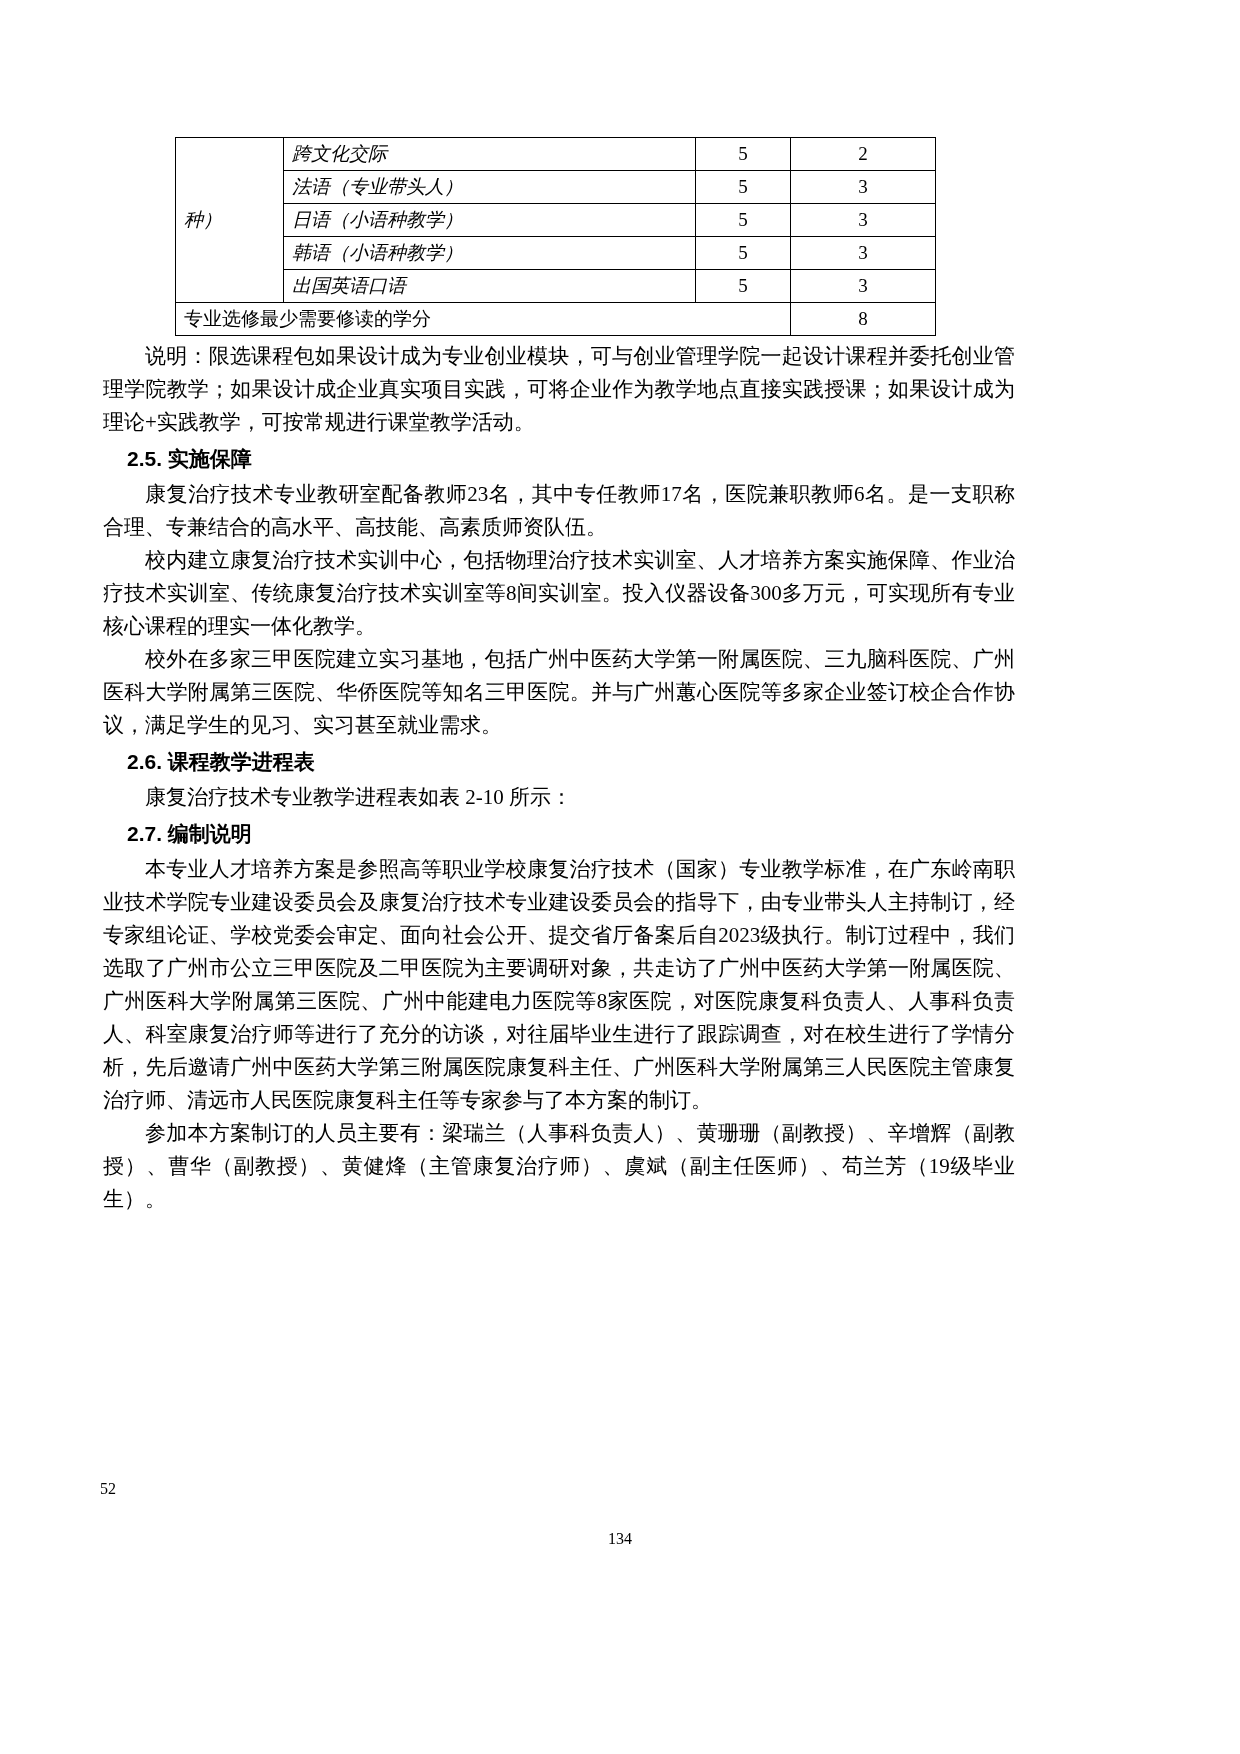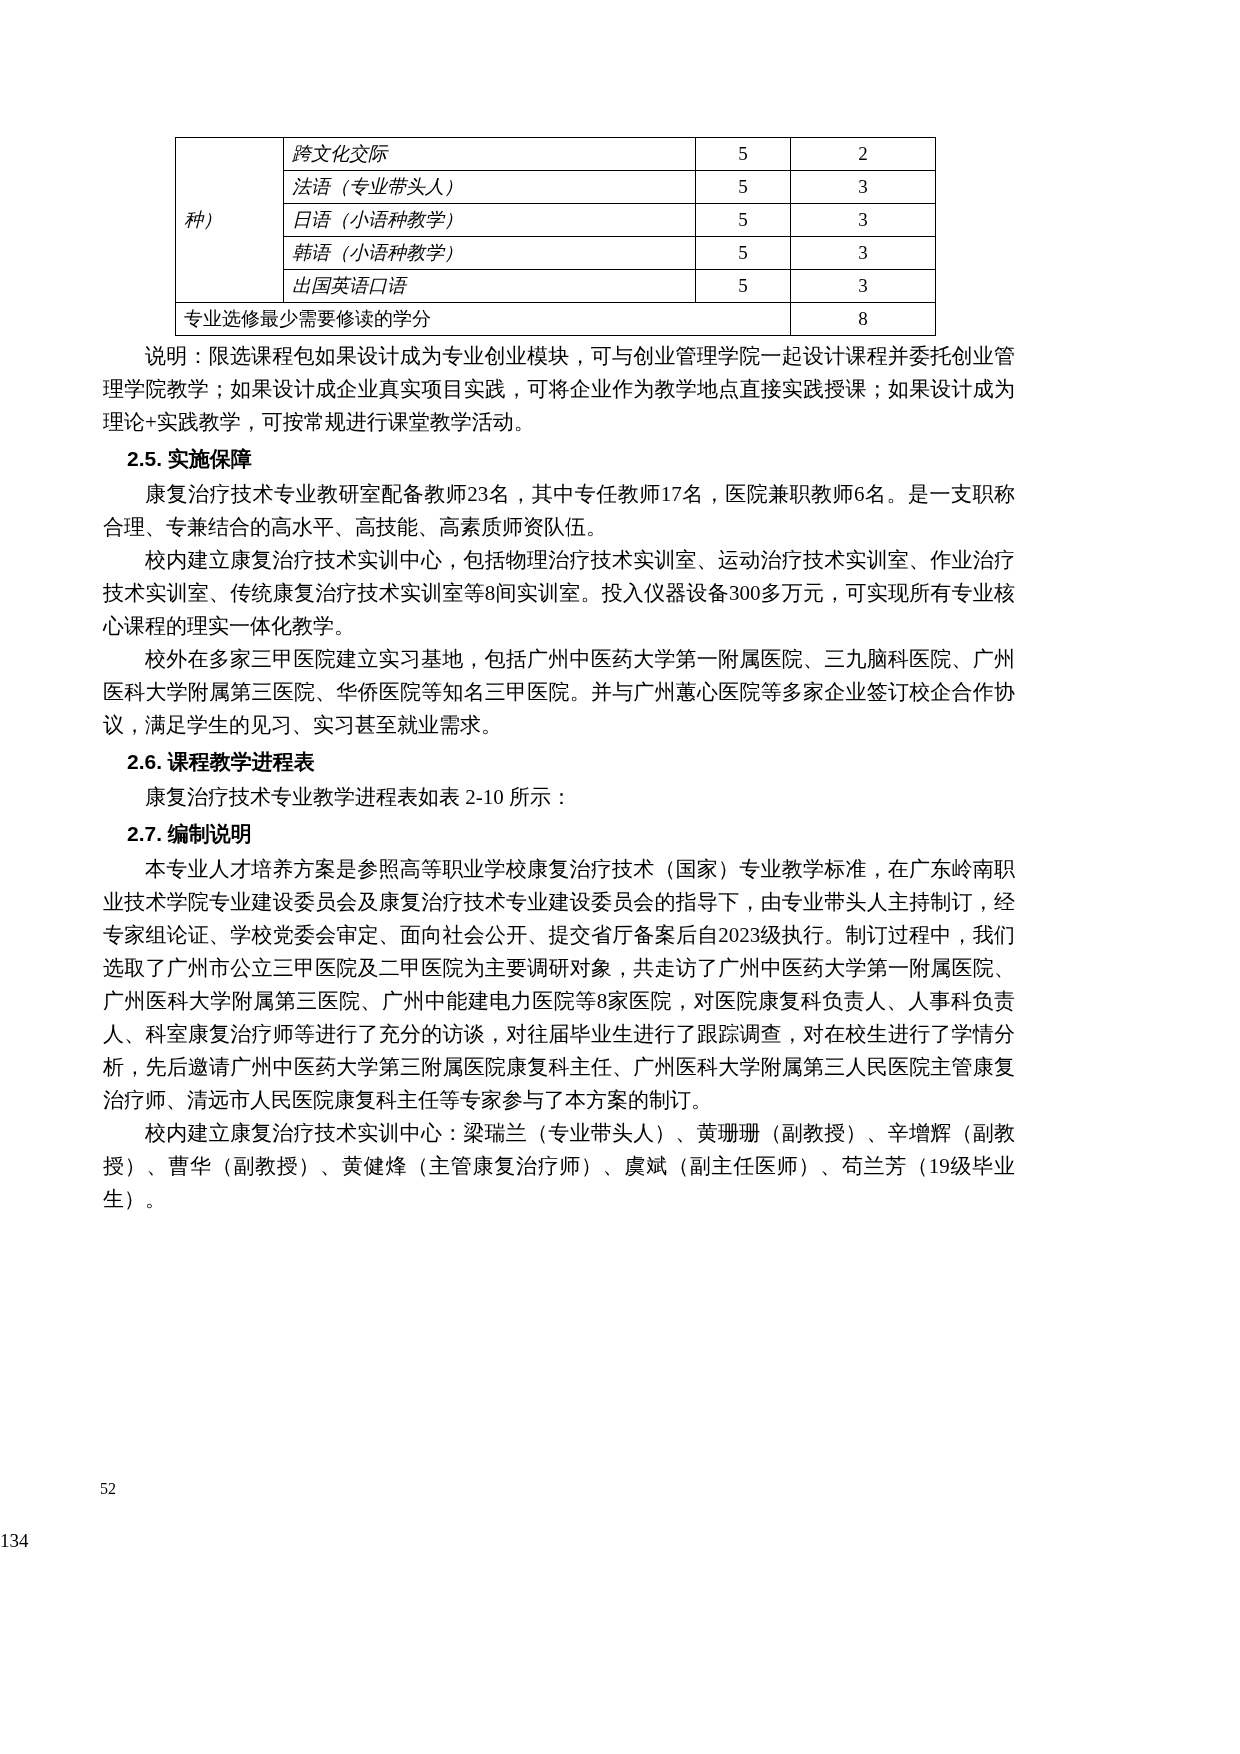--- a/index.html
+++ b/index.html
@@ -86,22 +86,22 @@
     left: 100px;
     top: 1480px;
     font-size: 16px;
     text-align: right;
   }
   .page-number {
     position: absolute;
     left: 0;
     right: 0;
     top: 1530px;
-    text-align: left;
-    font-size: 19px;
+    text-align: center;
+    font-size: 16px;
   }
 </style>
 </head>
 <body>
 
 <div class="page">
   <div class="content">
 
     <table class="course-table">
       <tbody>
@@ -135,27 +135,27 @@
           <td class="summary-cell" colspan="3">专业选修最少需要修读的学分</td>
           <td class="num-cell-b">8</td>
         </tr>
       </tbody>
     </table>
 
     <p class="para first-after-table">说明：限选课程包如果设计成为专业创业模块，可与创业管理学院一起设计课程并委托创业管理学院教学；如果设计成企业真实项目实践，可将企业作为教学地点直接实践授课；如果设计成为理论+实践教学，可按常规进行课堂教学活动。</p>
 
     <div class="heading">2.5.  实施保障</div>
     <p class="para">康复治疗技术专业教研室配备教师23名，其中专任教师17名，医院兼职教师6名。是一支职称合理、专兼结合的高水平、高技能、高素质师资队伍。</p>
-    <p class="para">校内建立康复治疗技术实训中心，包括物理治疗技术实训室、运动治疗技术实训室、作业治疗技术实训室、传统康复治疗技术实训室等8间实训室。投入仪器设备300多万元，可实现所有专业核心课程的理实一体化教学。</p>
+    <p class="para">校内建立康复治疗技术实训中心，包括物理治疗技术实训室、人才培养方案实施保障、作业治疗技术实训室、传统康复治疗技术实训室等8间实训室。投入仪器设备300多万元，可实现所有专业核心课程的理实一体化教学。</p>
     <p class="para">校外在多家三甲医院建立实习基地，包括广州中医药大学第一附属医院、三九脑科医院、广州医科大学附属第三医院、华侨医院等知名三甲医院。并与广州蕙心医院等多家企业签订校企合作协议，满足学生的见习、实习甚至就业需求。</p>
 
     <div class="heading">2.6.  课程教学进程表</div>
     <p class="plain-line">康复治疗技术专业教学进程表如表 2-10 所示：</p>
 
     <div class="heading">2.7.  编制说明</div>
     <p class="para">本专业人才培养方案是参照高等职业学校康复治疗技术（国家）专业教学标准，在广东岭南职业技术学院专业建设委员会及康复治疗技术专业建设委员会的指导下，由专业带头人主持制订，经专家组论证、学校党委会审定、面向社会公开、提交省厅备案后自2023级执行。制订过程中，我们选取了广州市公立三甲医院及二甲医院为主要调研对象，共走访了广州中医药大学第一附属医院、广州医科大学附属第三医院、广州中能建电力医院等8家医院，对医院康复科负责人、人事科负责人、科室康复治疗师等进行了充分的访谈，对往届毕业生进行了跟踪调查，对在校生进行了学情分析，先后邀请广州中医药大学第三附属医院康复科主任、广州医科大学附属第三人民医院主管康复治疗师、清远市人民医院康复科主任等专家参与了本方案的制订。</p>
-    <p class="para">校内建立康复治疗技术实训中心：梁瑞兰（专业带头人）、黄珊珊（副教授）、辛增辉（副教授）、曹华（副教授）、黄健烽（主管康复治疗师）、虞斌（副主任医师）、苟兰芳（19级毕业生）。</p>
+    <p class="para">参加本方案制订的人员主要有：梁瑞兰（人事科负责人）、黄珊珊（副教授）、辛增辉（副教授）、曹华（副教授）、黄健烽（主管康复治疗师）、虞斌（副主任医师）、苟兰芳（19级毕业生）。</p>
 
   </div>
 
   <div class="side-number">52</div>
   <div class="page-number">134</div>
 </div>
 
 </body></html>

